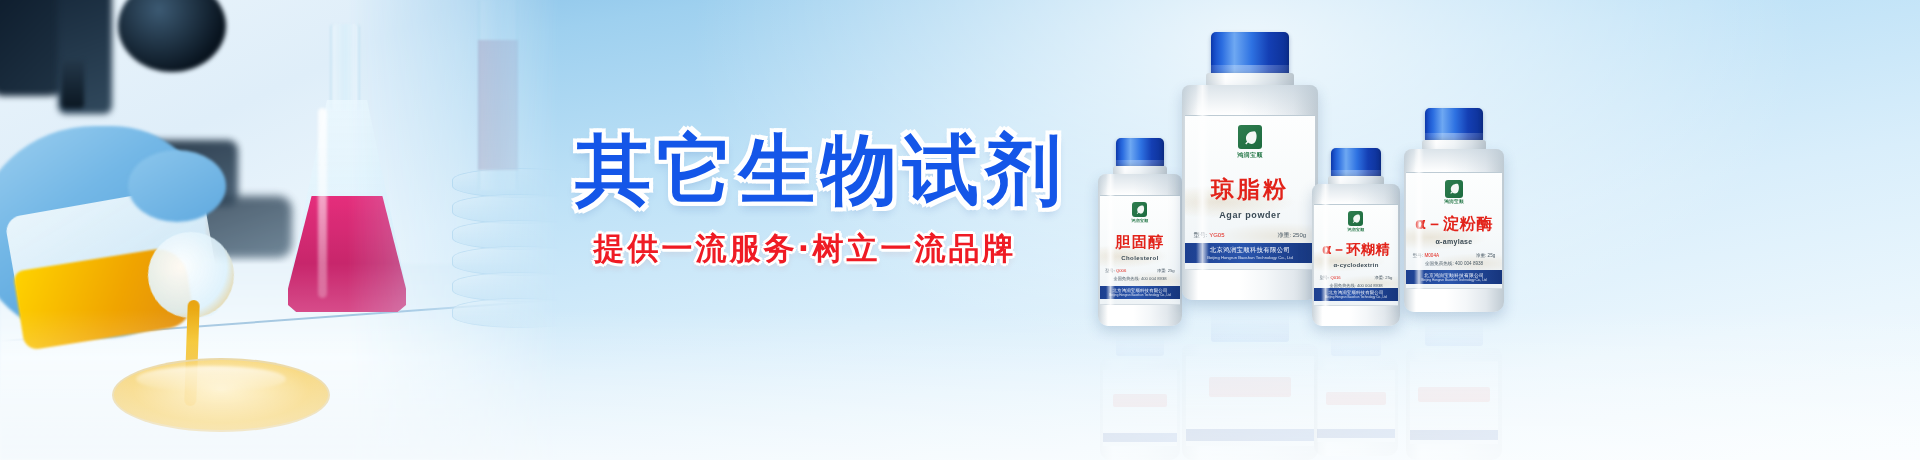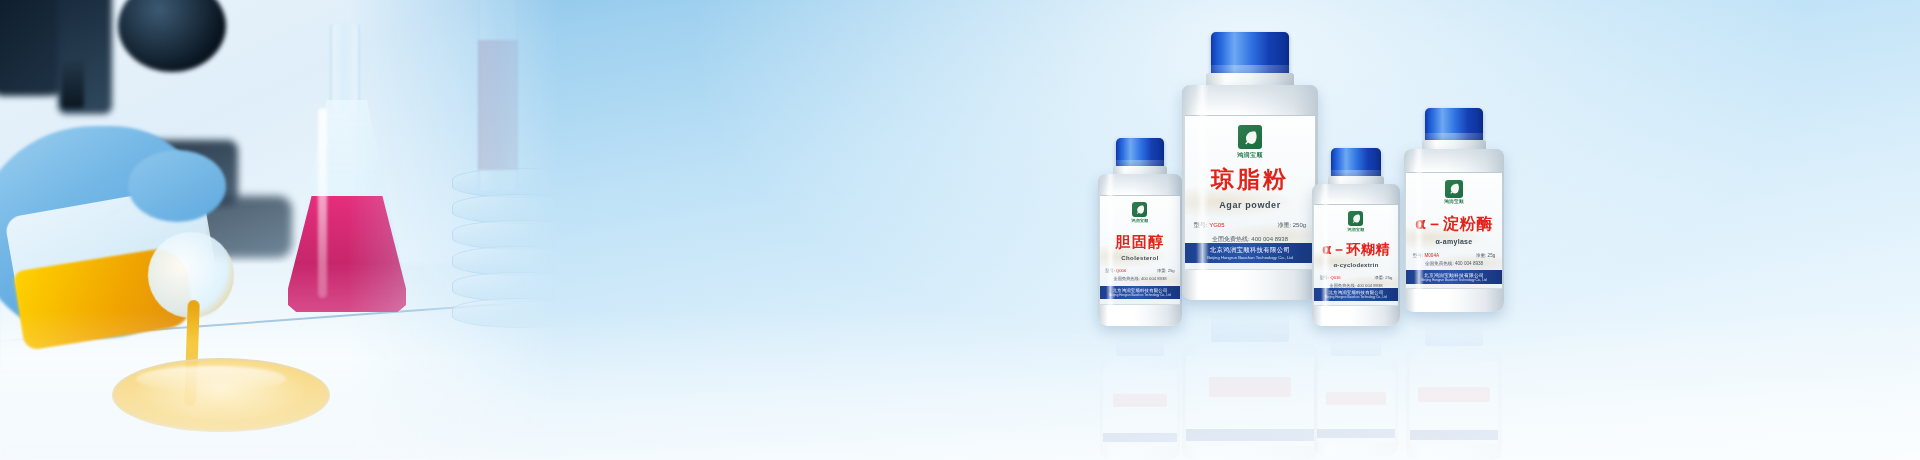--- a/index.html
+++ b/index.html
@@ -214,20 +214,24 @@
     <div class="glove"></div>
     <div class="bottle-l"></div>
     <div class="oil-in"></div>
     <div class="glove-thumb"></div>
     <div class="bottle-mouth"></div>
     <div class="pour"></div>
     <div class="dish"></div>
     <div class="dish-gloss"></div>
   </div>
 
+  <div class="headline-wrap">
+    <div class="headline">其它生物试剂</div>
+    <div class="subline">提供一流服务·树立一流品牌</div>
+  </div>
 
   <div class="bottle" style="left:1098px; top:138px; width:84px; height:188px;">
     <div class="cap" style="width:48px;height:30px;"></div>
     <div class="neck" style="top:28px;width:54px;height:10px;"></div>
     <div class="body" style="top:36px;height:152px;">
       <div class="shoulder"></div>
       <div class="label">
         <div class="logo">
           <div class="logo-mark" style="width:15px;height:15px;">
             <svg width="11" height="11" viewBox="0 0 24 24" aria-hidden="true">
@@ -261,21 +265,21 @@
       <div class="shoulder"></div>
       <div class="label">
         <div class="logo">
           <div class="logo-mark" style="width:24px;height:24px;">
             <svg width="17" height="17" viewBox="0 0 24 24" aria-hidden="true">
               <path d="M19 3c-7 0-12 4-12 10 0 2 .6 3.6 1.6 4.8L6 20.4l1.4 1.4 2.6-2.6C11.2 20.2 12.8 21 15 21c5 0 7-5 7-11 0-3-1-7-3-7z" fill="#ffffff" opacity="0.95"></path>
             </svg>
           </div>
           <div class="logo-cn" style="font-size:6px;margin-top:2px;letter-spacing:.4px;">鸿润宝顺</div>
         </div>
-        <div class="pname" style="font-size:23px;margin-top:4px;letter-spacing:3px;">琼脂粉</div>
+        <div class="pname" style="font-size:23px;margin-top:14px;letter-spacing:3px;">琼脂粉</div>
         <div class="pen" style="font-size:9px;margin-top:5px;letter-spacing:.6px;">Agar powder</div>
         <div class="meta" style="font-size:6px;margin-top:11px;">
           <span><span>型号:</span> <span class="val">YG05</span></span>
           <span><span>净重:</span> <span>250g</span></span>
         </div>
         <div class="hot" style="font-size:6px;margin-top:5px;">
           <span>全国免费热线:</span> <span>400 004 8938</span>
         </div>
         <div class="footer-band" style="padding:3px 0;">
           <span style="font-size:6.4px;letter-spacing:.3px;">北京鸿润宝顺科技有限公司</span>

